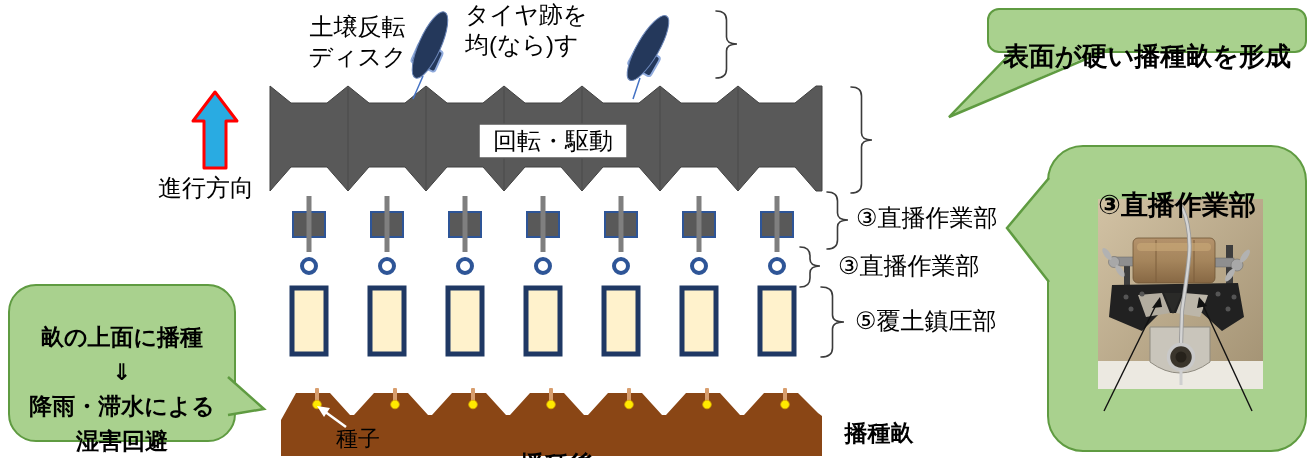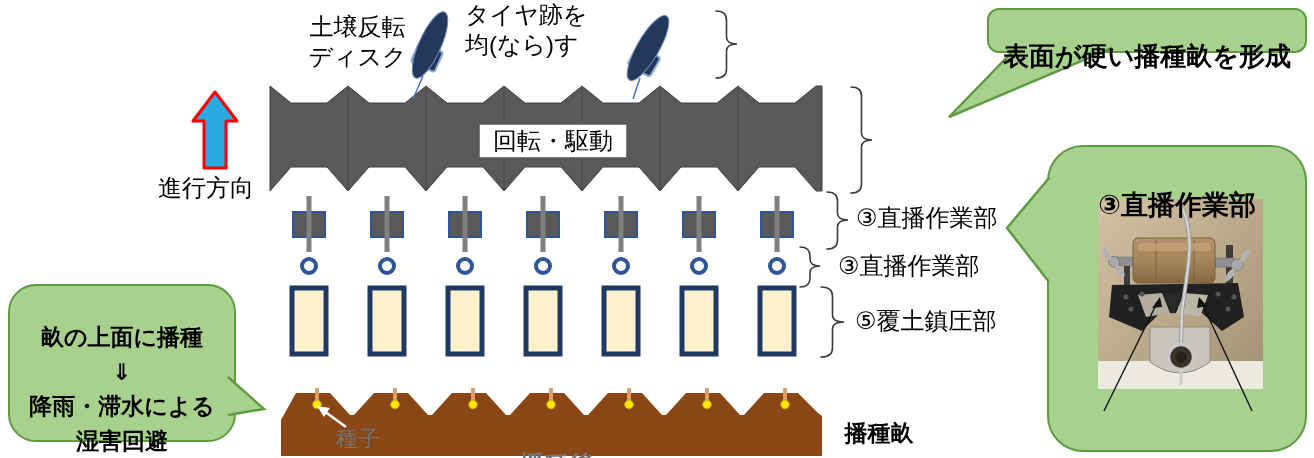--- a/index.html
+++ b/index.html
@@ -10,21 +10,21 @@
   .panel{position:absolute;z-index:1;background:#A9D18E;border:2.5px solid #5F9B41;box-sizing:border-box;}
   #bubble-top-right{left:987px;top:8px;width:320px;height:45px;border-radius:12px;}
   #bubble-left{left:8px;top:284px;width:228px;height:158px;border-radius:28px;}
   #panel-right{left:1047px;top:145px;width:260px;height:307px;border-radius:36px;}
   #photo{position:absolute;z-index:1;left:1098px;top:199px;width:165px;height:190px;overflow:hidden;}
   #overlay-layer{z-index:2;}
   .t{position:absolute;z-index:3;display:flex;align-items:center;justify-content:center;
      white-space:pre-line;line-height:1.25;}
   .left-align{justify-content:flex-start;text-align:left;}
   .bold{font-weight:bold;margin-top:26px;}
-  .white{color:#737373;}
+  .white{color:#000000;}
   #disk-label{left:295px;top:14px;width:125px;height:56px;font-size:24px;text-align:center;}
   #tire-label{left:465px;top:0px;width:130px;height:60px;font-size:24px;text-align:left;}
   #direction-label{left:150px;top:175px;width:112px;height:26px;font-size:24px;}
   #drive-label{left:479px;top:124px;width:148px;height:34px;font-size:24px;}
   .bracket-label{font-size:24px;height:28px;}
   #bl1{left:737px;top:30px;width:195px;}
   #bl2{left:880px;top:127px;width:145px;}
   #bl3{left:856px;top:204px;width:175px;}
   #bl4{left:838px;top:252px;width:190px;}
   #bl5{left:855px;top:307px;width:165px;}

